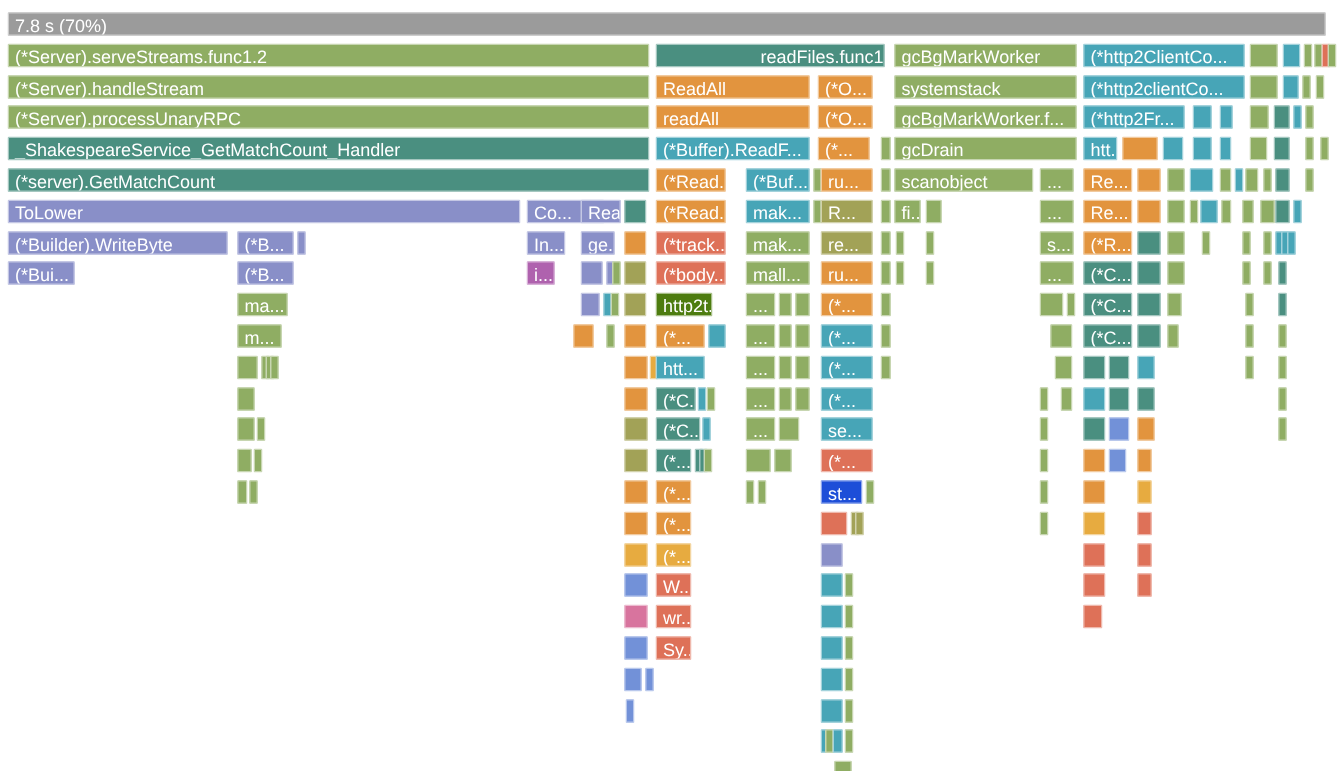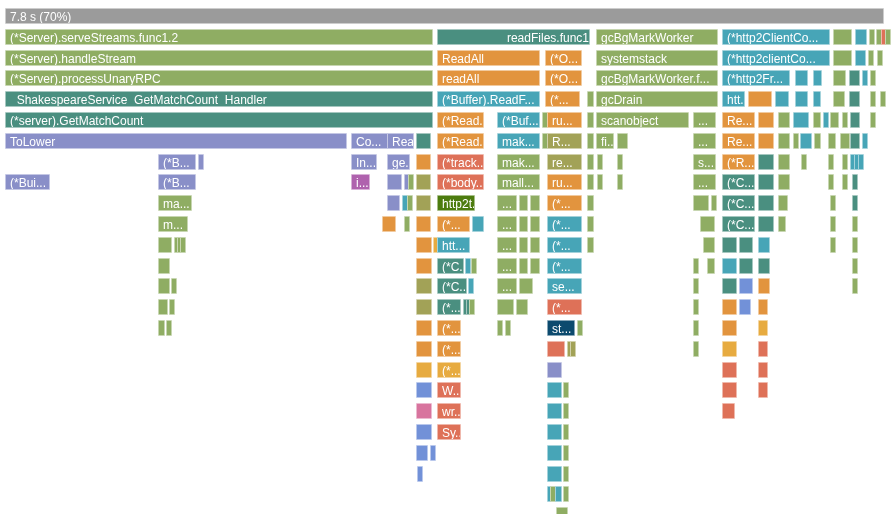--- a/index.html
+++ b/index.html
@@ -91,20 +91,21 @@
     <div class="frame" style="left: 722px; top: 132.8px; width: 33px; height: 16px; background: rgb(226, 148, 62);">Re...</div>
     <div class="frame" style="left: 758px; top: 132.8px; width: 16px; height: 16px; background: rgb(226, 148, 62);"></div>
     <div class="frame" style="left: 778px; top: 132.8px; width: 12px; height: 16px; background: rgb(143, 173, 99);"></div>
     <div class="frame" style="left: 793px; top: 132.8px; width: 6px; height: 16px; background: rgb(143, 173, 99);"></div>
     <div class="frame" style="left: 800px; top: 132.8px; width: 12px; height: 16px; background: rgb(71, 165, 183);"></div>
     <div class="frame" style="left: 814px; top: 132.8px; width: 7px; height: 16px; background: rgb(143, 173, 99);"></div>
     <div class="frame" style="left: 828px; top: 132.8px; width: 8px; height: 16px; background: rgb(143, 173, 99);"></div>
     <div class="frame" style="left: 840px; top: 132.8px; width: 10px; height: 16px; background: rgb(143, 173, 99);"></div>
     <div class="frame" style="left: 850px; top: 132.8px; width: 10px; height: 16px; background: rgb(74, 143, 128);"></div>
     <div class="frame" style="left: 862px; top: 132.8px; width: 3px; height: 16px; background: rgb(71, 165, 183);"></div>
+    <div class="frame" style="left: 5px; top: 153.6px; width: 147px; height: 16px; background: rgb(137, 143, 200);">(*Builder).WriteByte</div>
     <div class="frame" style="left: 158px; top: 153.6px; width: 38px; height: 16px; background: rgb(137, 143, 200);">(*B...</div>
     <div class="frame" style="left: 198px; top: 153.6px; width: 3px; height: 16px; background: rgb(137, 143, 200);"></div>
     <div class="frame" style="left: 351px; top: 153.6px; width: 26px; height: 16px; background: rgb(137, 143, 200);">In...</div>
     <div class="frame" style="left: 387px; top: 153.6px; width: 23px; height: 16px; background: rgb(137, 143, 200);">ge...</div>
     <div class="frame" style="left: 416px; top: 153.6px; width: 15px; height: 16px; background: rgb(226, 148, 62);"></div>
     <div class="frame" style="left: 437px; top: 153.6px; width: 47px; height: 16px; background: rgb(222, 113, 88);">(*track...</div>
     <div class="frame" style="left: 497px; top: 153.6px; width: 43px; height: 16px; background: rgb(143, 173, 99);">mak...</div>
     <div class="frame" style="left: 547px; top: 153.6px; width: 35px; height: 16px; background: rgb(162, 162, 87);">re...</div>
     <div class="frame" style="left: 587px; top: 153.6px; width: 7px; height: 16px; background: rgb(143, 173, 99);"></div>
     <div class="frame" style="left: 597px; top: 153.6px; width: 4px; height: 16px; background: rgb(143, 173, 99);"></div>
@@ -233,21 +234,21 @@
     <div class="frame" style="left: 693px; top: 299.2px; width: 5px; height: 16px; background: rgb(143, 173, 99);"></div>
     <div class="frame" style="left: 722px; top: 299.2px; width: 15px; height: 16px; background: rgb(226, 148, 62);"></div>
     <div class="frame" style="left: 739px; top: 299.2px; width: 12px; height: 16px; background: rgb(114, 145, 216);"></div>
     <div class="frame" style="left: 758px; top: 299.2px; width: 10px; height: 16px; background: rgb(226, 148, 62);"></div>
     <div class="frame" style="left: 158px; top: 320px; width: 7px; height: 16px; background: rgb(143, 173, 99);"></div>
     <div class="frame" style="left: 166px; top: 320px; width: 2px; height: 16px; background: rgb(143, 173, 99);"></div>
     <div class="frame" style="left: 416px; top: 320px; width: 16px; height: 16px; background: rgb(226, 148, 62);"></div>
     <div class="frame" style="left: 437px; top: 320px; width: 24px; height: 16px; background: rgb(226, 148, 62);">(*...</div>
     <div class="frame" style="left: 497px; top: 320px; width: 6px; height: 16px; background: rgb(143, 173, 99);"></div>
     <div class="frame" style="left: 505px; top: 320px; width: 3px; height: 16px; background: rgb(143, 173, 99);"></div>
-    <div class="frame" style="left: 547px; top: 320px; width: 28px; height: 16px; background: #0c4a6e;">st...</div>
+    <div class="frame" style="left: 547px; top: 320px; width: 28px; height: 16px; background: #1d4ed8;">st...</div>
     <div class="frame" style="left: 577px; top: 320px; width: 5px; height: 16px; background: rgb(143, 173, 99);"></div>
     <div class="frame" style="left: 693px; top: 320px; width: 5px; height: 16px; background: rgb(143, 173, 99);"></div>
     <div class="frame" style="left: 722px; top: 320px; width: 15px; height: 16px; background: rgb(226, 148, 62);"></div>
     <div class="frame" style="left: 758px; top: 320px; width: 10px; height: 16px; background: rgb(231, 171, 64);"></div>
     <div class="frame" style="left: 416px; top: 340.8px; width: 16px; height: 16px; background: rgb(226, 148, 62);"></div>
     <div class="frame" style="left: 437px; top: 340.8px; width: 24px; height: 16px; background: rgb(226, 148, 62);">(*...</div>
     <div class="frame" style="left: 547px; top: 340.8px; width: 18px; height: 16px; background: rgb(222, 113, 88);"></div>
     <div class="frame" style="left: 567px; top: 340.8px; width: 2px; height: 16px; background: rgb(162, 162, 87);"></div>
     <div class="frame" style="left: 570px; top: 340.8px; width: 2px; height: 16px; background: rgb(162, 162, 87);"></div>
     <div class="frame" style="left: 693px; top: 340.8px; width: 5px; height: 16px; background: rgb(143, 173, 99);"></div>

